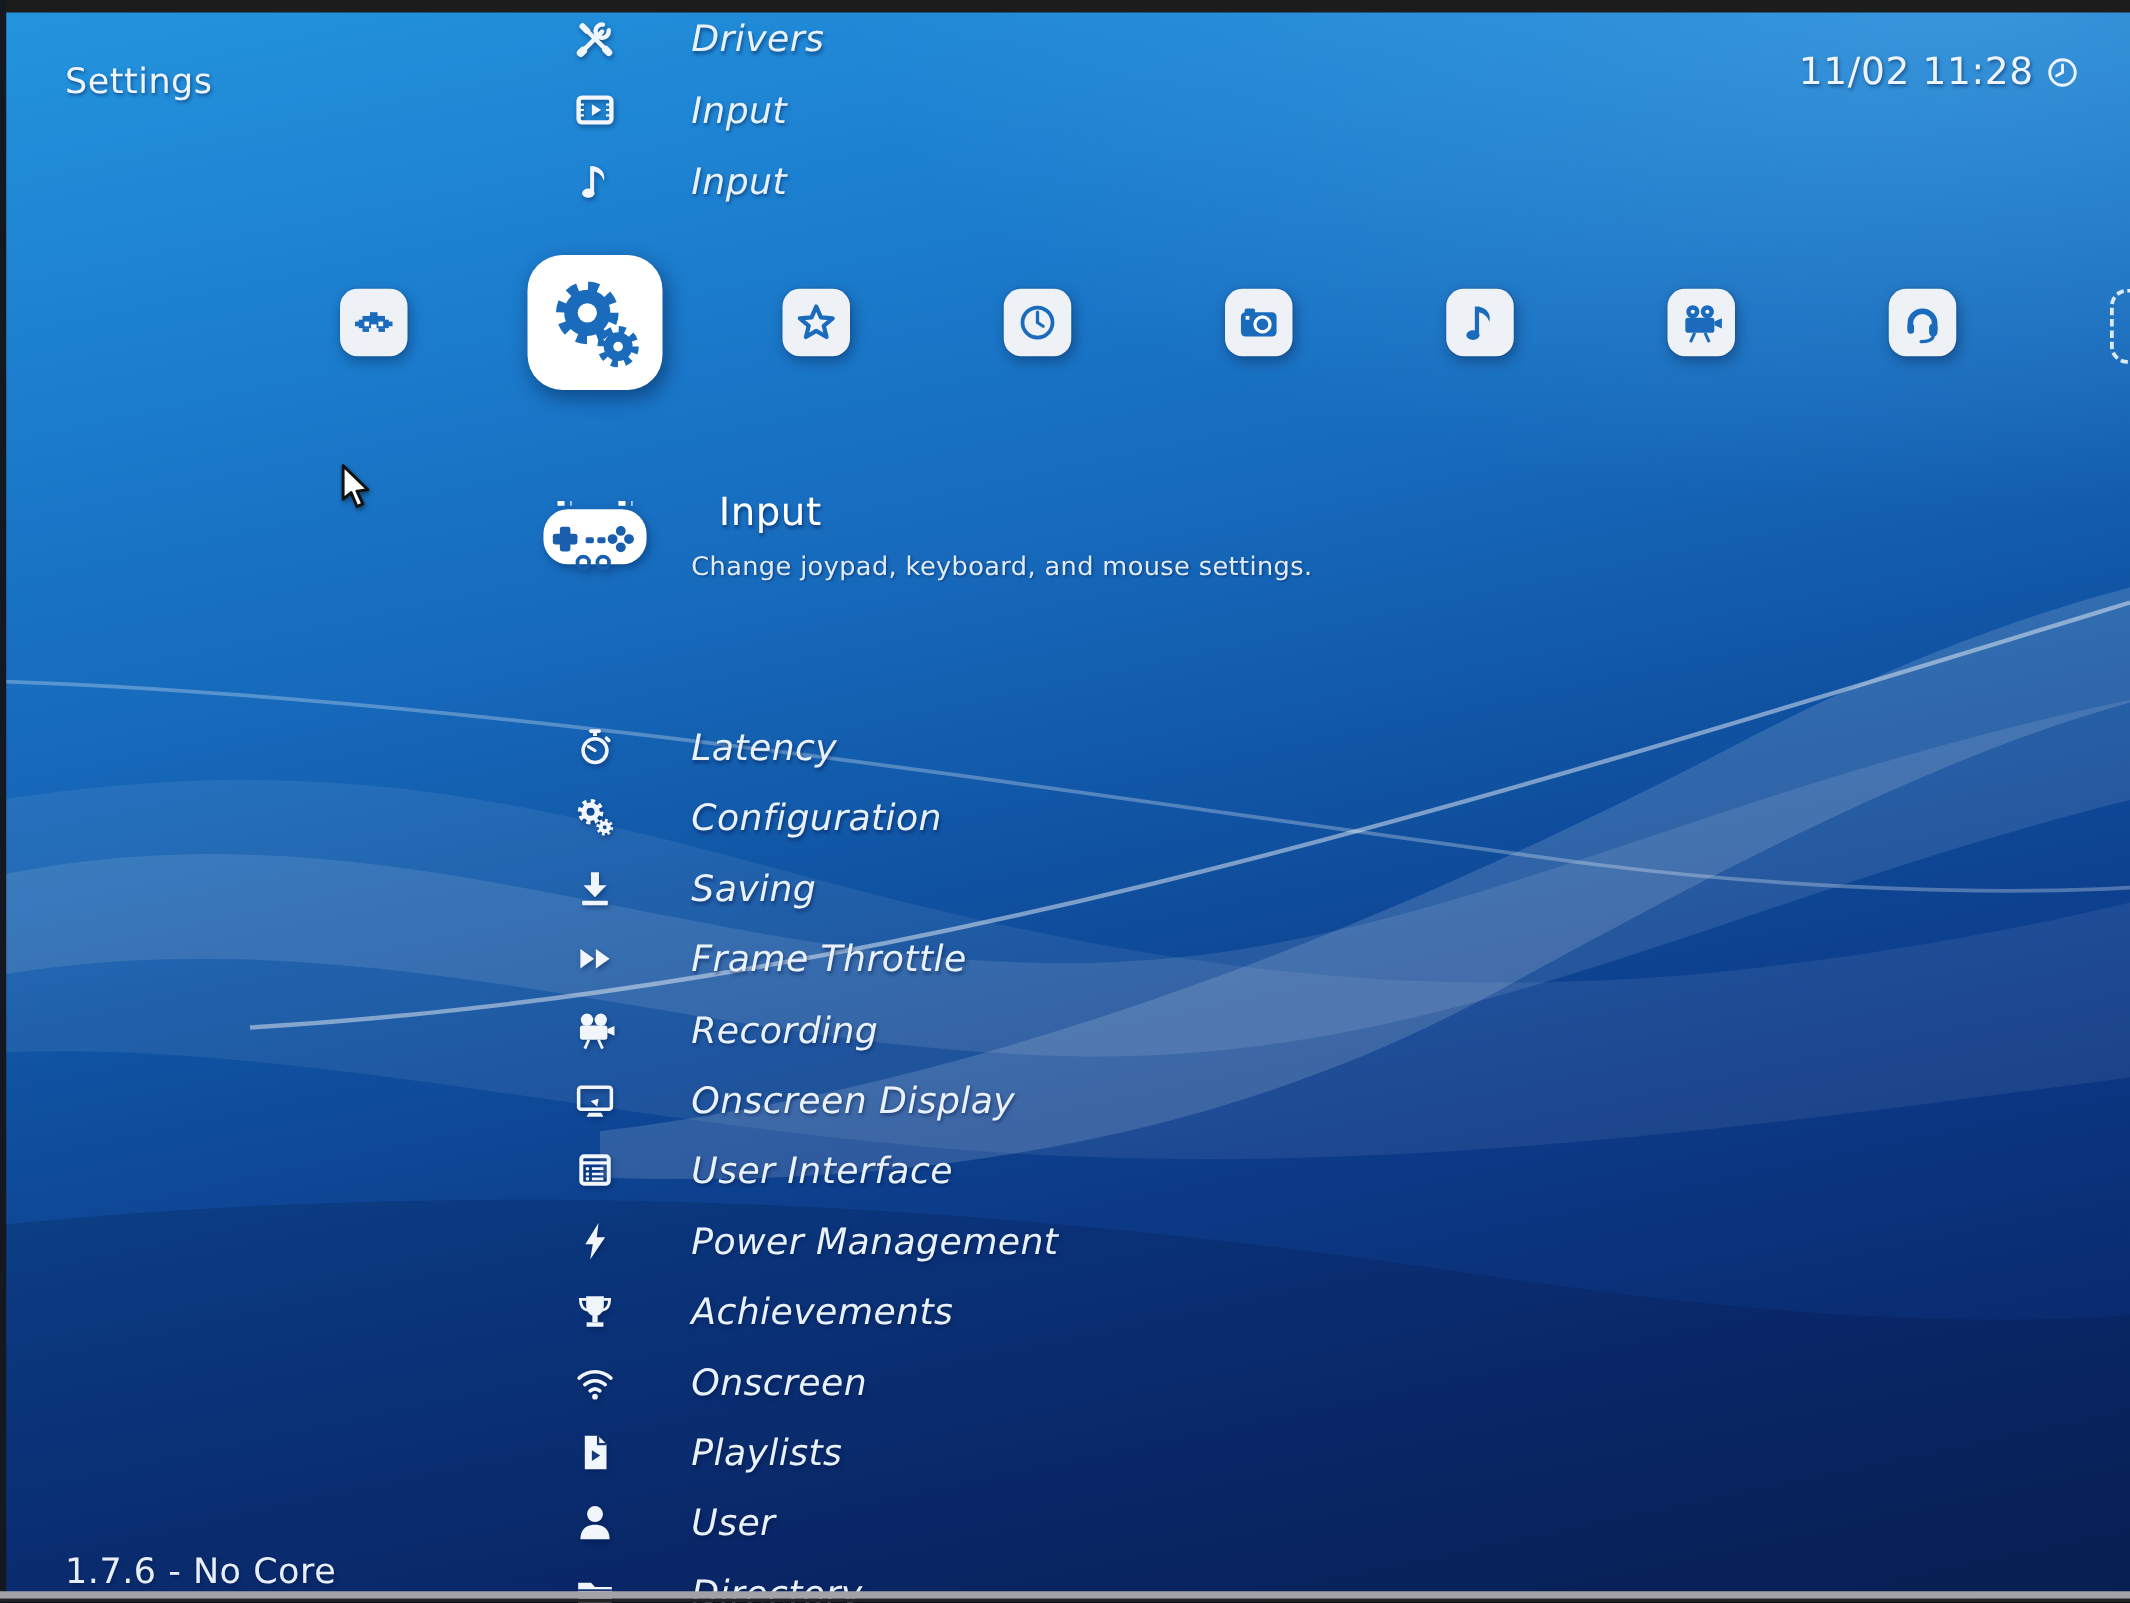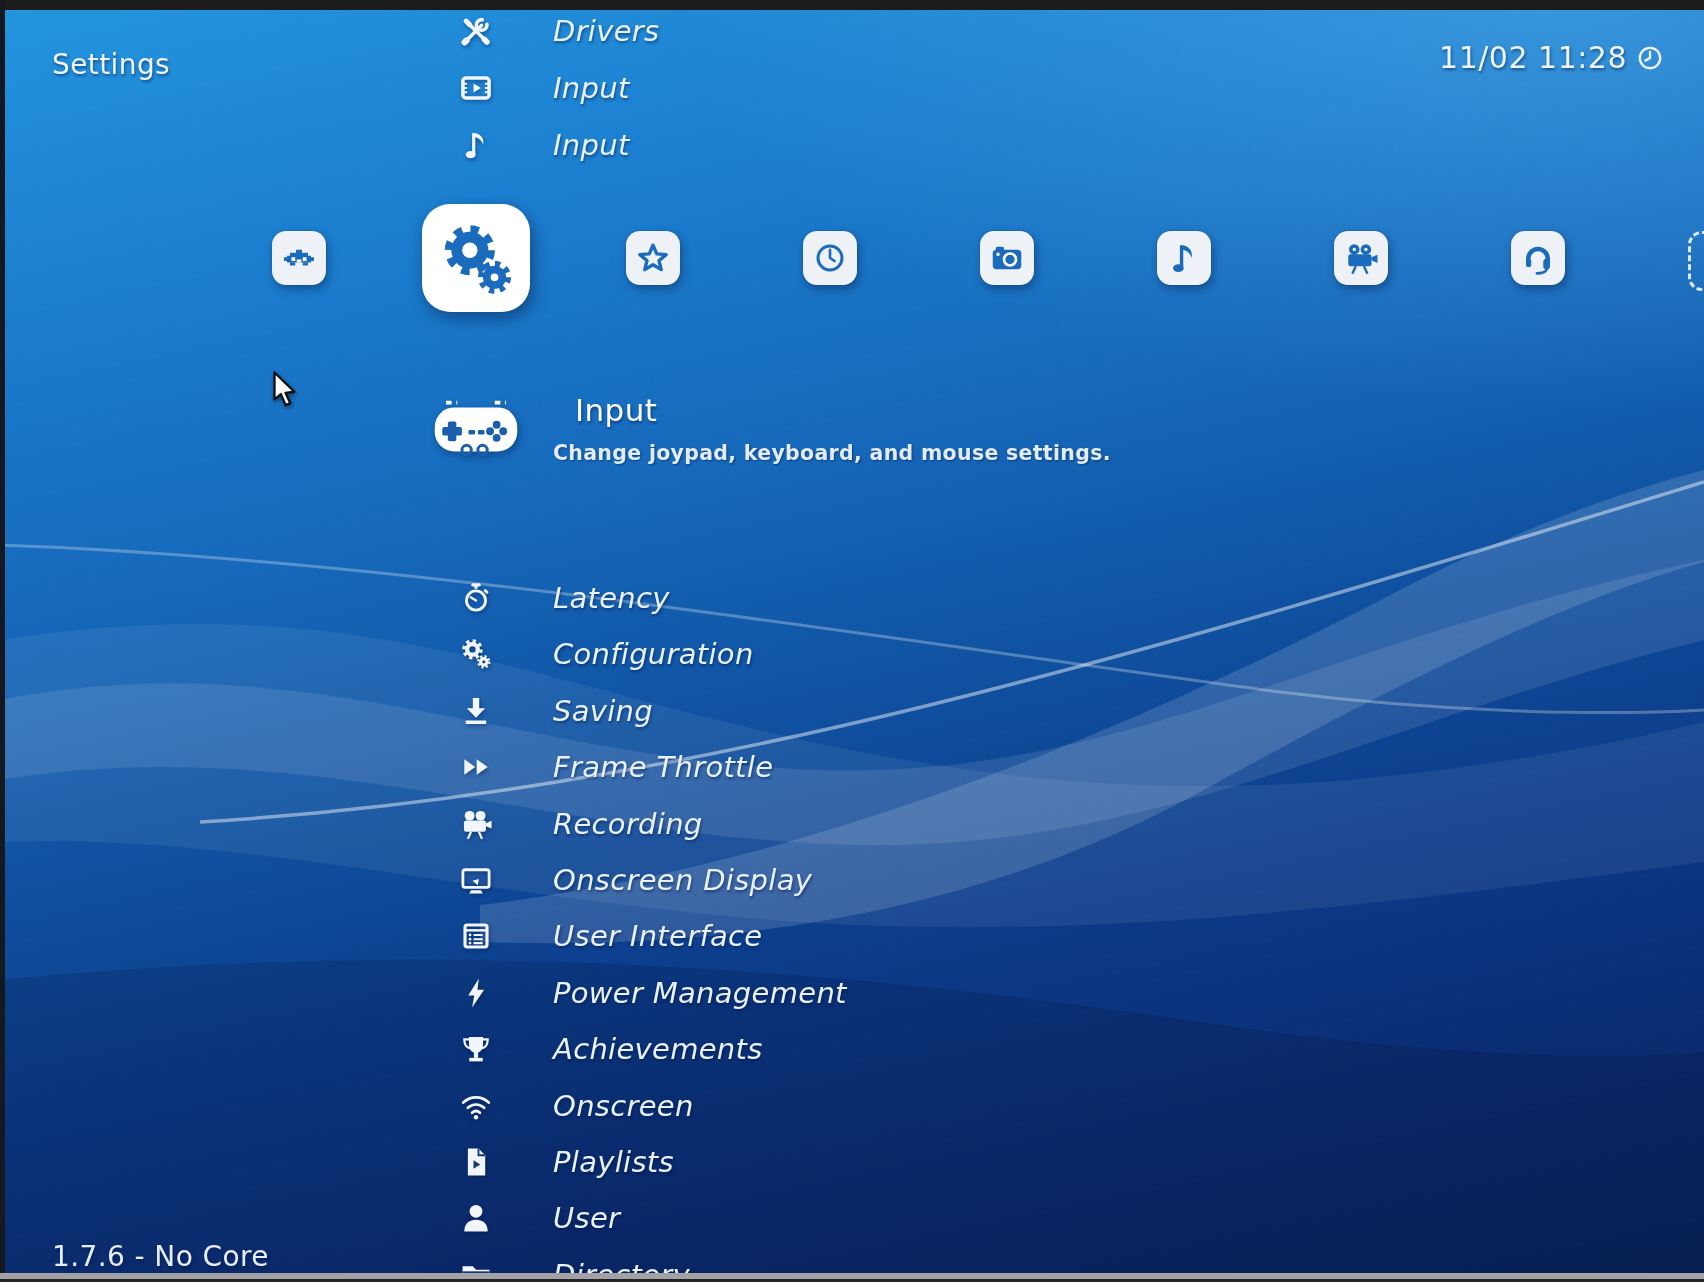--- a/index.html
+++ b/index.html
@@ -32,21 +32,21 @@
     display:flex;align-items:center;justify-content:center;color:var(--glyph-blue);}
   .squircle svg{width:36px;height:36px;}
   .squircle.selected{width:108px;height:108px;top:204px;border-radius:28px;background:#ffffff;
     box-shadow:3px 6px 16px rgba(0,18,55,.45);}
   .squircle.selected svg{width:74px;height:74px;}
   .squircle.ghost{background:transparent;border:3px dashed rgba(255,255,255,.85);box-shadow:none;border-radius:14px;}
 
   .selected-block .sel-icon{position:absolute;left:476px;top:428px;width:90px;height:68px;transform:translate(-50%,-50%);filter:drop-shadow(2px 3px 4px rgba(0,20,70,.4));}
   .selected-block .sel-icon svg{width:100%;height:100%;}
   .sel-title{position:absolute;left:553px;top:410px;transform:translateY(-50%);font-size:31px;color:#ffffff;letter-spacing:.4px;text-shadow:1px 2px 3px rgba(0,20,70,.55);}
-  .sel-sub{position:absolute;left:553px;top:453px;transform:translateY(-50%);font-size:20.5px;color:#e2ecf7;letter-spacing:.3px;text-shadow:1px 1px 2px rgba(0,20,70,.5);font-weight:bold;}
+  .sel-sub{position:absolute;left:553px;top:453px;transform:translateY(-50%);font-size:20.5px;color:#e2ecf7;letter-spacing:.3px;text-shadow:1px 1px 2px rgba(0,20,70,.5);}
 
   .cursor{position:absolute;left:271px;top:371px;width:28px;height:38px;z-index:6;}
   .cursor svg{width:100%;height:100%;filter:drop-shadow(1px 2px 2px rgba(0,0,0,.45));}
 
   .border-top{position:absolute;left:0;top:0;width:100%;height:10px;background:#1c1c1c;z-index:7;}
   .border-left{position:absolute;left:0;top:0;width:5px;height:100%;background:#141821;z-index:7;}
   .border-bottom-line{position:absolute;left:0;top:1273px;width:100%;height:6px;background:#a2a2a6;z-index:7;}
   .border-bottom-dark{position:absolute;left:0;top:1279px;width:100%;height:3px;background:#232323;z-index:7;}
 </style>
 </head>

